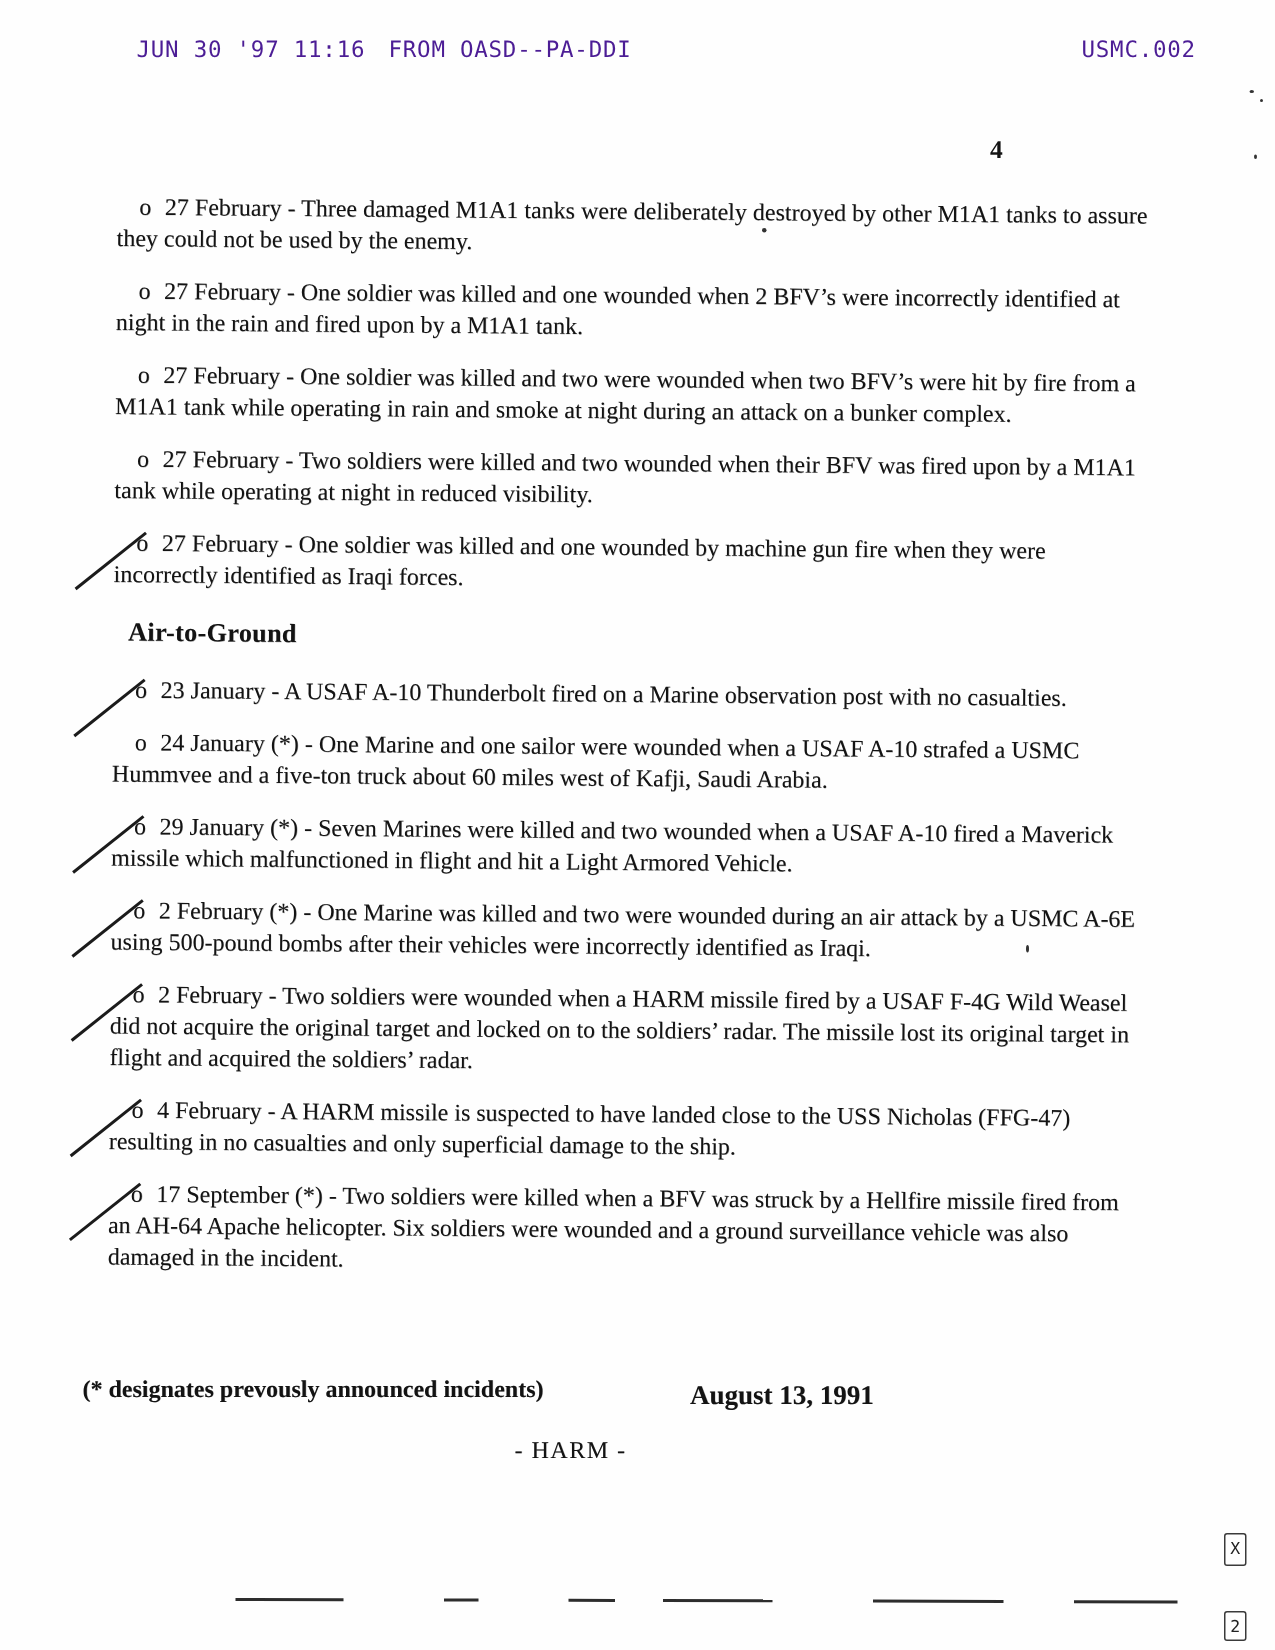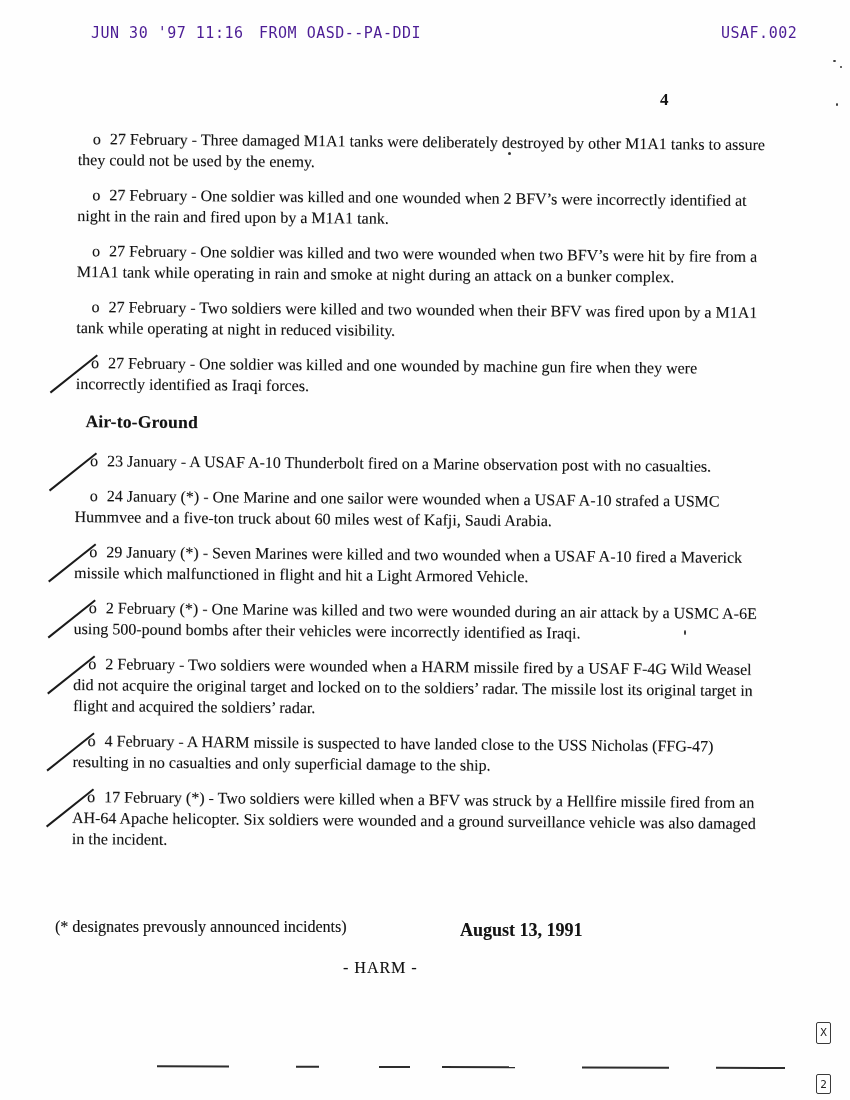--- a/index.html
+++ b/index.html
@@ -47,21 +47,21 @@
     width:60px;height:0;
     border-top:2.3px solid #1b1b1b;
     transform:rotate(-39deg);
   }
   .section-heading{
     margin:17px 0 18px 10px;
     font-size:17.5px;font-weight:bold;
     letter-spacing:0.2px;
   }
   
-  .footnote{position:absolute;left:55px;top:918px;font-size:16px;text-shadow:0.3px 0.3px 0 rgba(10,10,10,0.35);}
+  .footnote{position:absolute;left:55px;top:918px;font-size:16px;text-shadow:0.3px 0.3px 0 rgba(10,10,10,0.35);font-weight:bold;}
   .release-date{position:absolute;left:460px;top:920px;font-size:18px;font-weight:bold;text-shadow:0.3px 0.3px 0 rgba(10,10,10,0.3);}
   .more-marker{position:absolute;left:343px;top:959px;font-size:16px;letter-spacing:1px;text-shadow:0.3px 0.3px 0 rgba(10,10,10,0.35);}
   
   .scan-line{position:absolute;left:0;top:1066px;width:850px;height:4px;transform:rotate(0.15deg);}
   .scan-line .seg{position:absolute;top:0;height:2px;background:#2d2d2d;}
   .seg1{left:157px;width:72px;}
   .seg2{left:296px;width:23px;}
   .seg3{left:379px;width:31px;}
   .seg4{left:442px;width:73px;background:repeating-linear-gradient(90deg,#2d2d2d 0 14px,transparent 14px 17px);}
   .seg5{left:582px;width:87px;background:repeating-linear-gradient(90deg,#2d2d2d 0 9px,transparent 9px 13px);}
@@ -84,21 +84,21 @@
   .speck-e{left:684px;top:630px;width:2px;height:5px;}
 </style>
 </head>
 <body>
 
 <div class="page">
 
   <div class="fax-header">
     <span class="fax-ts">JUN 30 '97 11:16</span>
     <span class="fax-from">FROM OASD--PA-DDI</span>
-    <span class="fax-page">USAF.002</span>
+    <span class="fax-page">USMC.002</span>
   </div>
 
   <div class="page-number">4</div>
 
   <div class="doc-body">
 
     <div>
       <p class="incident">
         <span class="bullet">o</span><span>27 February - Three damaged M1A1 tanks were deliberately destroyed by other M1A1 tanks to assure they could not be used by the enemy.</span>
       </p>
@@ -131,21 +131,21 @@
       <p class="incident slashed">
         <span class="bullet">o</span><span>2 February (*) - One Marine was killed and two were wounded during an air attack by a USMC A-6E using 500-pound bombs after their vehicles were incorrectly identified as Iraqi.</span>
       </p>
       <p class="incident slashed">
         <span class="bullet">o</span><span>2 February - Two soldiers were wounded when a HARM missile fired by a USAF F-4G Wild Weasel did not acquire the original target and locked on to the soldiers’ radar.  The missile lost its original target in flight and acquired the soldiers’ radar.</span>
       </p>
       <p class="incident slashed">
         <span class="bullet">o</span><span>4 February - A HARM missile is suspected to have landed close to the USS Nicholas (FFG-47) resulting in no casualties and only superficial damage to the ship.</span>
       </p>
       <p class="incident slashed">
-        <span class="bullet">o</span><span>17 February (*) - Two soldiers were killed when a BFV was struck by a Hellfire missile fired from an AH-64 Apache helicopter.  Six soldiers were wounded and a ground surveillance vehicle was also damaged in the incident.</span>
+        <span class="bullet">o</span><span>17 September (*) - Two soldiers were killed when a BFV was struck by a Hellfire missile fired from an AH-64 Apache helicopter.  Six soldiers were wounded and a ground surveillance vehicle was also damaged in the incident.</span>
       </p>
     </div>
 
   </div>
 
   <div class="footnote">(* designates prevously announced incidents)</div>
   <div class="release-date">August 13, 1991</div>
   <div class="more-marker">- HARM -</div>
 
   <div class="scan-line">

